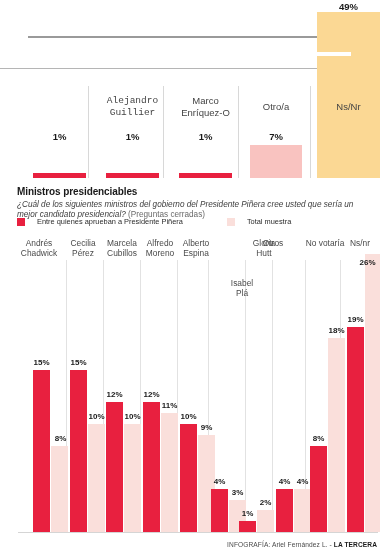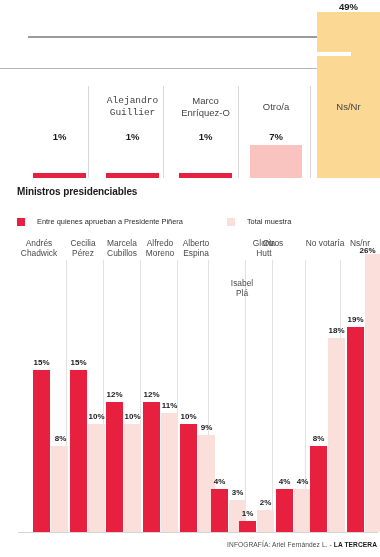--- a/index.html
+++ b/index.html
@@ -239,20 +239,21 @@
     <div class="top-cat" style="left:244px; width:64px; top:101px;">
       <div>Otro/a</div>
     </div>
     <div class="top-cat" style="left:317px; width:63px; top:101px;">
       <div>Ns/Nr</div>
     </div>
   </div>
 
   <div id="section-head">
     <div class="sec-title">Ministros presidenciables</div>
+    <div class="sec-sub"><span>¿Cuál de los siguientes ministros del gobierno del Presidente Piñera cree usted que sería un mejor candidato presidencial?</span> <span class="closed">(Preguntas cerradas)</span></div>
   </div>
 
   <div id="legend">
     <div class="lg-item">
       <span class="lg-swatch red"></span>
       <span class="lg-label">Entre quienes aprueban a Presidente Piñera</span>
     </div>
     <div class="lg-gap"></div>
     <div class="lg-item">
       <span class="lg-swatch pink"></span>
@@ -353,18 +354,18 @@
     <div class="bm-val" style="left:289px; width:27px; top:239px;">4%</div>
 
     <div class="bm-bar red" style="left:310px; width:17px; height:86px;"></div>
     <div class="bm-bar pink" style="left:328px; width:17px; height:194px;"></div>
     <div class="bm-val" style="left:305px; width:27px; top:196px;">8%</div>
     <div class="bm-val" style="left:323px; width:27px; top:88px;">18%</div>
 
     <div class="bm-bar red" style="left:347px; width:17px; height:205px;"></div>
     <div class="bm-bar pink" style="left:365px; width:15px; height:278px;"></div>
     <div class="bm-val" style="left:342px; width:27px; top:77px;">19%</div>
-    <div class="bm-val" style="left:354px; width:27px; top:8px;">26%</div>
+    <div class="bm-val" style="left:354px; width:27px; top:20px;">26%</div>
   </div>
 
   <div id="footer"><span>INFOGRAFÍA: Ariel Fernández L. - </span><span class="brand">LA TERCERA</span></div>
 
 </div>
 
 </body></html>

